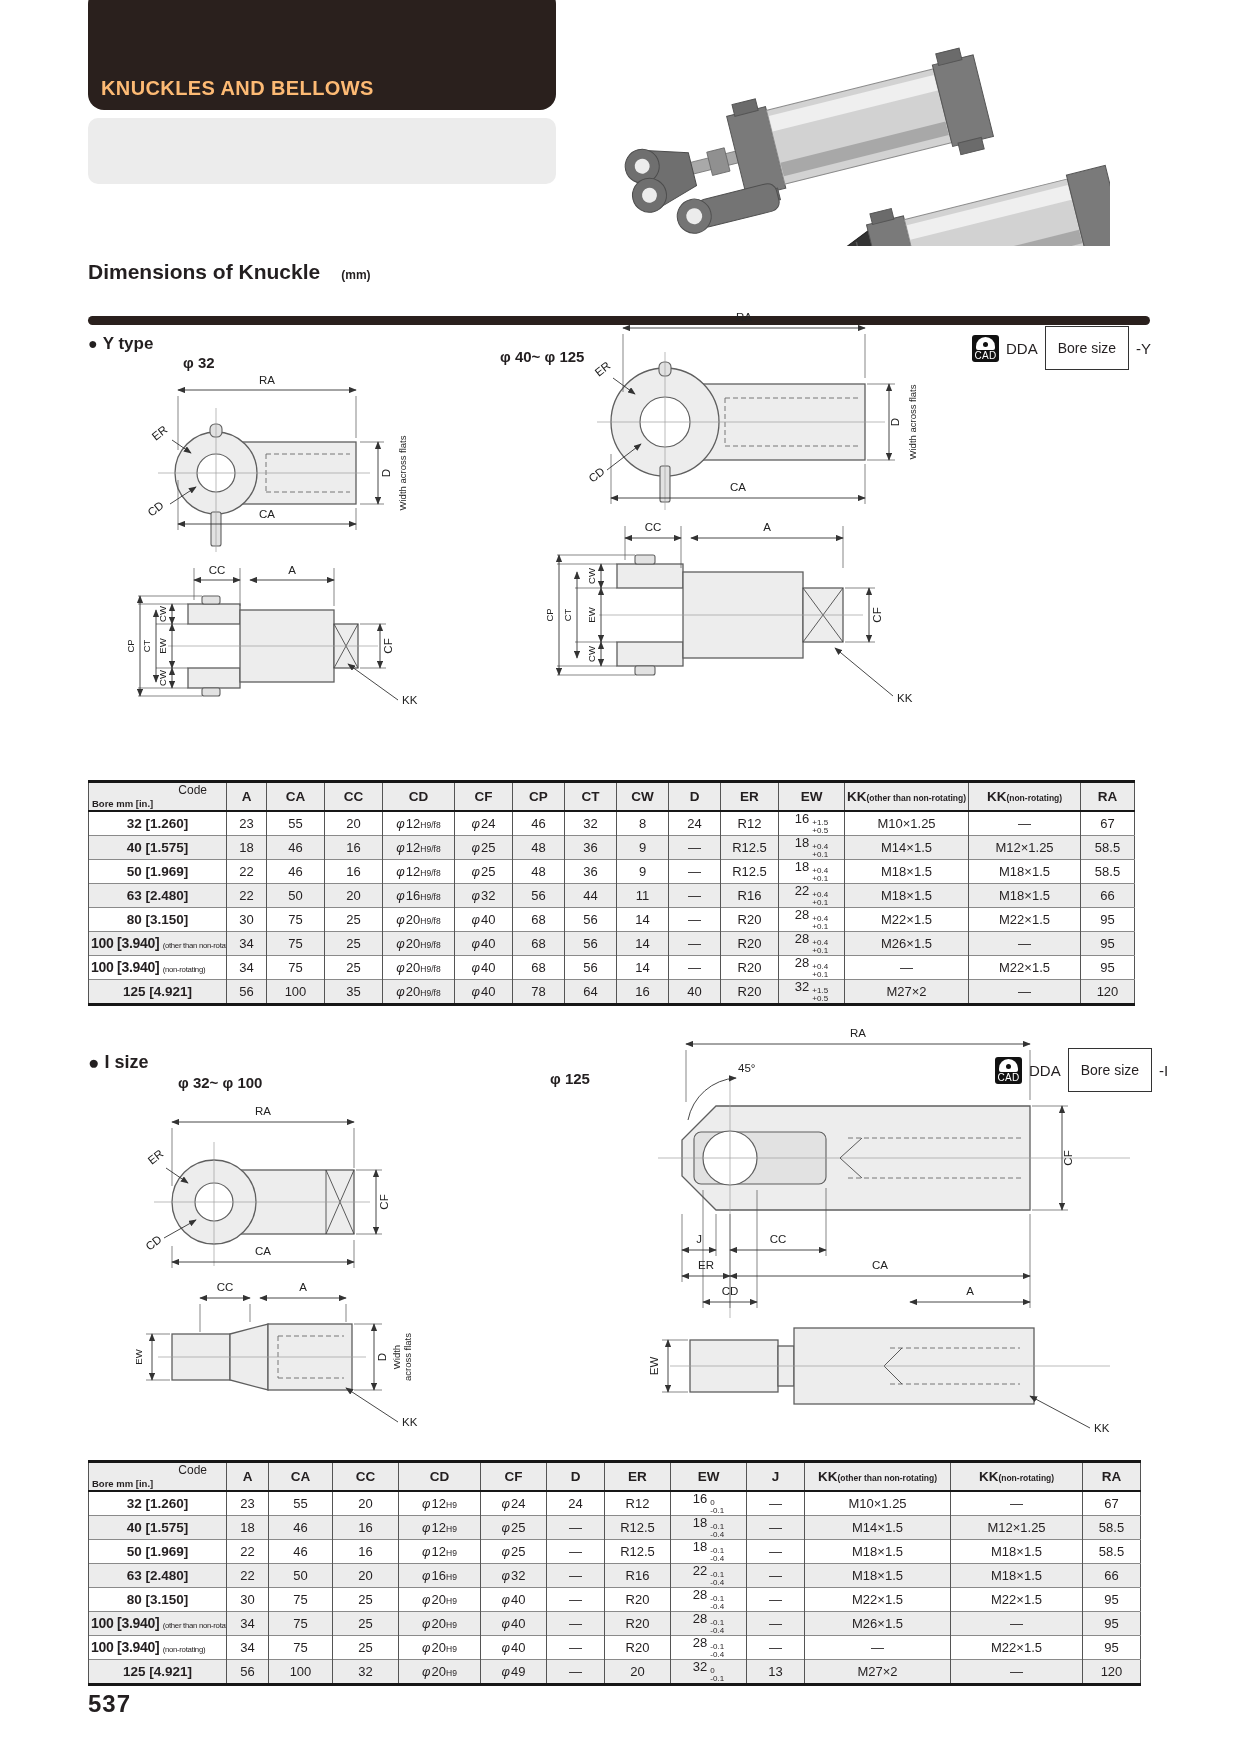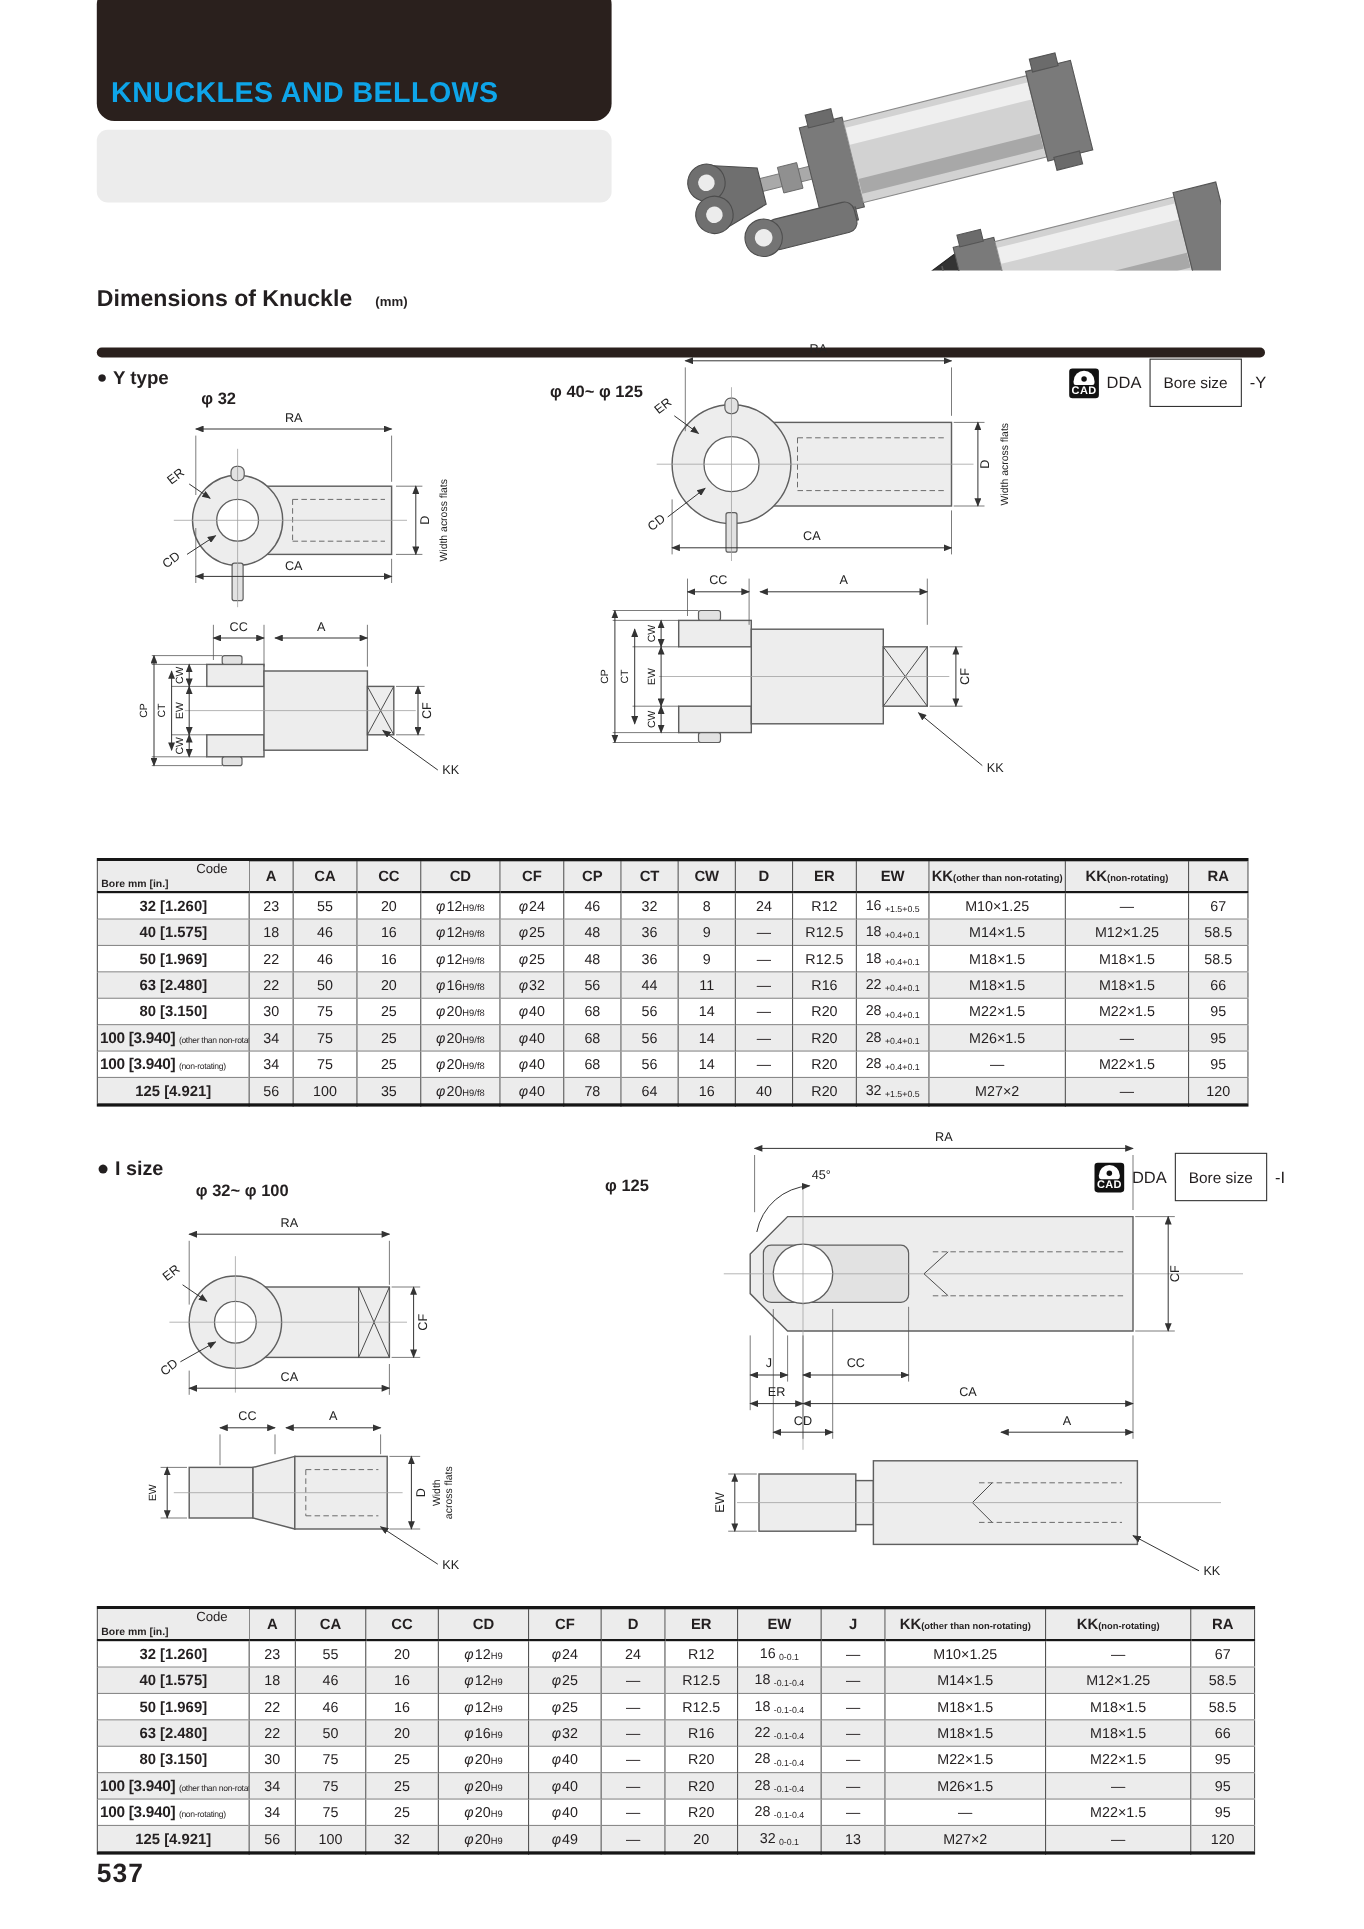--- a/index.html
+++ b/index.html
@@ -3,58 +3,58 @@
 <meta charset="utf-8">
 <style>
   html,body{margin:0;padding:0}
   body{width:1240px;height:1754px;position:relative;background:#fff;
        font-family:"Liberation Sans",sans-serif;color:#231f20;overflow:hidden}
   .abs{position:absolute}
 
   
   .banner{left:88px;top:-12px;width:468px;height:122px;background:#2a201d;border-radius:16px;
           display:flex;align-items:flex-end;padding:0 0 10px 13px;box-sizing:border-box}
-  .banner h1{margin:0;color:#0ea5e9;font-size:26px;font-weight:bold;letter-spacing:.4px;white-space:nowrap}
+  .banner h1{margin:0;color:#fdba74;font-size:20px;font-weight:bold;letter-spacing:.4px;white-space:nowrap}
   .panel{left:88px;top:118px;width:468px;height:66px;background:#ececec;border-radius:10px}
 
   
   .heading{left:88px;top:260px;font-size:21px;font-weight:bold}
   .heading .unit{font-size:12px;margin-left:21px}
   .rule{left:88px;top:316px;width:1062px;height:9px;background:#2a201d;border-radius:4.5px}
 
   .typelabel{font-size:17px;font-weight:bold;display:flex;align-items:center;gap:5px}
   .bullet{font-size:16px;line-height:1}
   .caption{font-size:15px;font-weight:bold;white-space:nowrap}
 
   
   .cadrow{display:flex;align-items:center;gap:7px;font-size:15px;white-space:nowrap}
   .cadicon{width:27px;height:27px;background:#111;border-radius:3px;position:relative;
            display:flex;align-items:flex-end;justify-content:center;flex:0 0 auto}
   .cadicon .disc{position:absolute;top:2px;left:4px;width:19px;height:13px;background:#fff;
                  border-radius:10px 10px 2px 2px}
   .cadicon .disc::after{content:"";position:absolute;left:7px;top:5px;width:5px;height:5px;
                  background:#111;border-radius:50%}
-  .cadtxt{position:relative;color:#fff;font-size:10px;font-weight:bold;margin-bottom:1px;letter-spacing:.3px}
+  .cadtxt{position:relative;color:#fff;font-size:10px;font-weight:normal;margin-bottom:1px;letter-spacing:.3px}
   .borebox{border:1.5px solid #333;padding:13px 12px;font-size:14px}
 
   
   table.dim-table{border-collapse:collapse;table-layout:fixed;background:#fff;
       border-top:3px solid #161616;border-bottom:3px solid #161616;
       border-left:1px solid #555;border-right:1px solid #555}
   .dim-table th,.dim-table td{border-left:1px solid #555;border-top:1px solid #8a8a8a;
       font-size:13px;text-align:center;padding:0;height:23px;line-height:1.02;overflow:hidden}
   .dim-table thead th{background:#ececec;font-weight:bold;height:27px;
       border-bottom:2.5px solid #161616;font-size:13.5px}
   .hsub{font-weight:bold;font-size:8.5px}
   tr.shade td{background:#ececec}
   td.bore b{font-size:13.5px}
   td.bore.small{text-align:left;padding-left:2px;white-space:nowrap;letter-spacing:-.3px}
   td.bore.small b{font-size:14px}
   .note{font-size:7.8px}
-  .tol{display:inline-flex;flex-direction:row;align-items:flex-start;font-size:8px;
+  .tol{display:inline-flex;flex-direction:column;align-items:flex-start;font-size:8px;
        line-height:7.6px;vertical-align:-2px;margin-left:3px}
   .sub{font-size:8.5px}
   .phis{font-style:italic;margin-right:1px}
   th.corner{background:
       linear-gradient(to bottom right,rgba(0,0,0,0) 48.8%,#555 48.8%,#555 51.4%,rgba(0,0,0,0) 51.4%),#ececec;
       position:relative}
   .c-top{position:absolute;top:1px;right:19px;font-size:12px;font-weight:normal}
   .c-bot{position:absolute;bottom:1px;left:3px;font-size:9.5px;font-weight:bold}
 
   .pagenum{left:88px;top:1690px;font-size:24px;font-weight:700;letter-spacing:1px}

